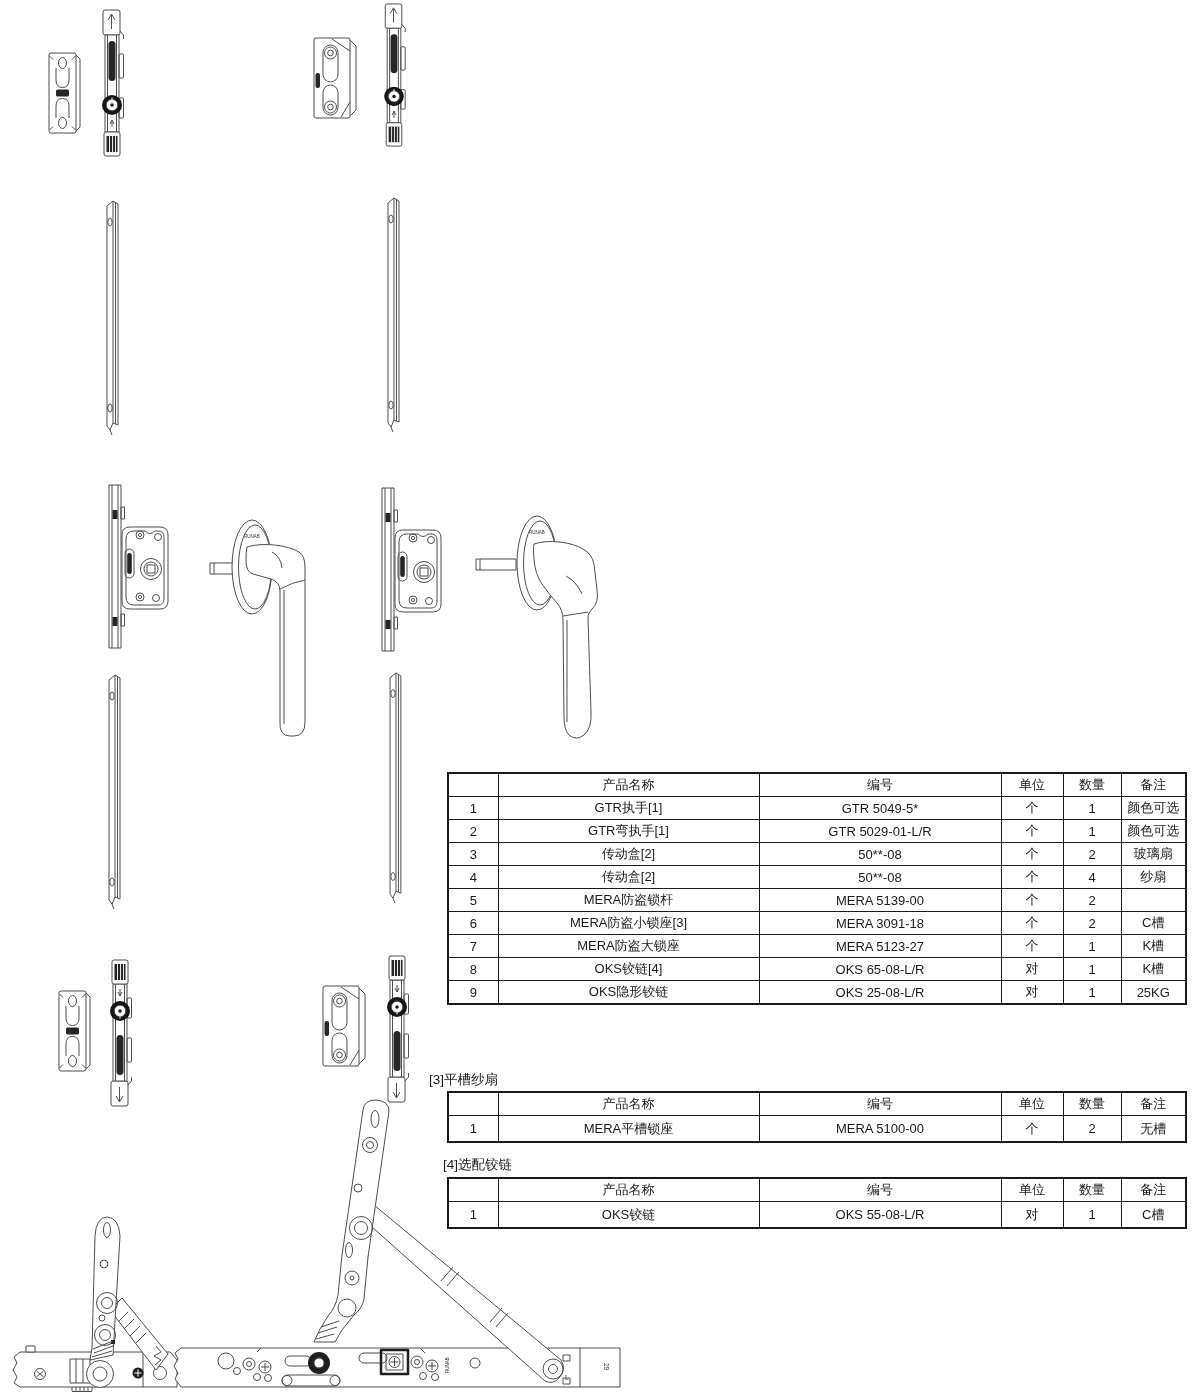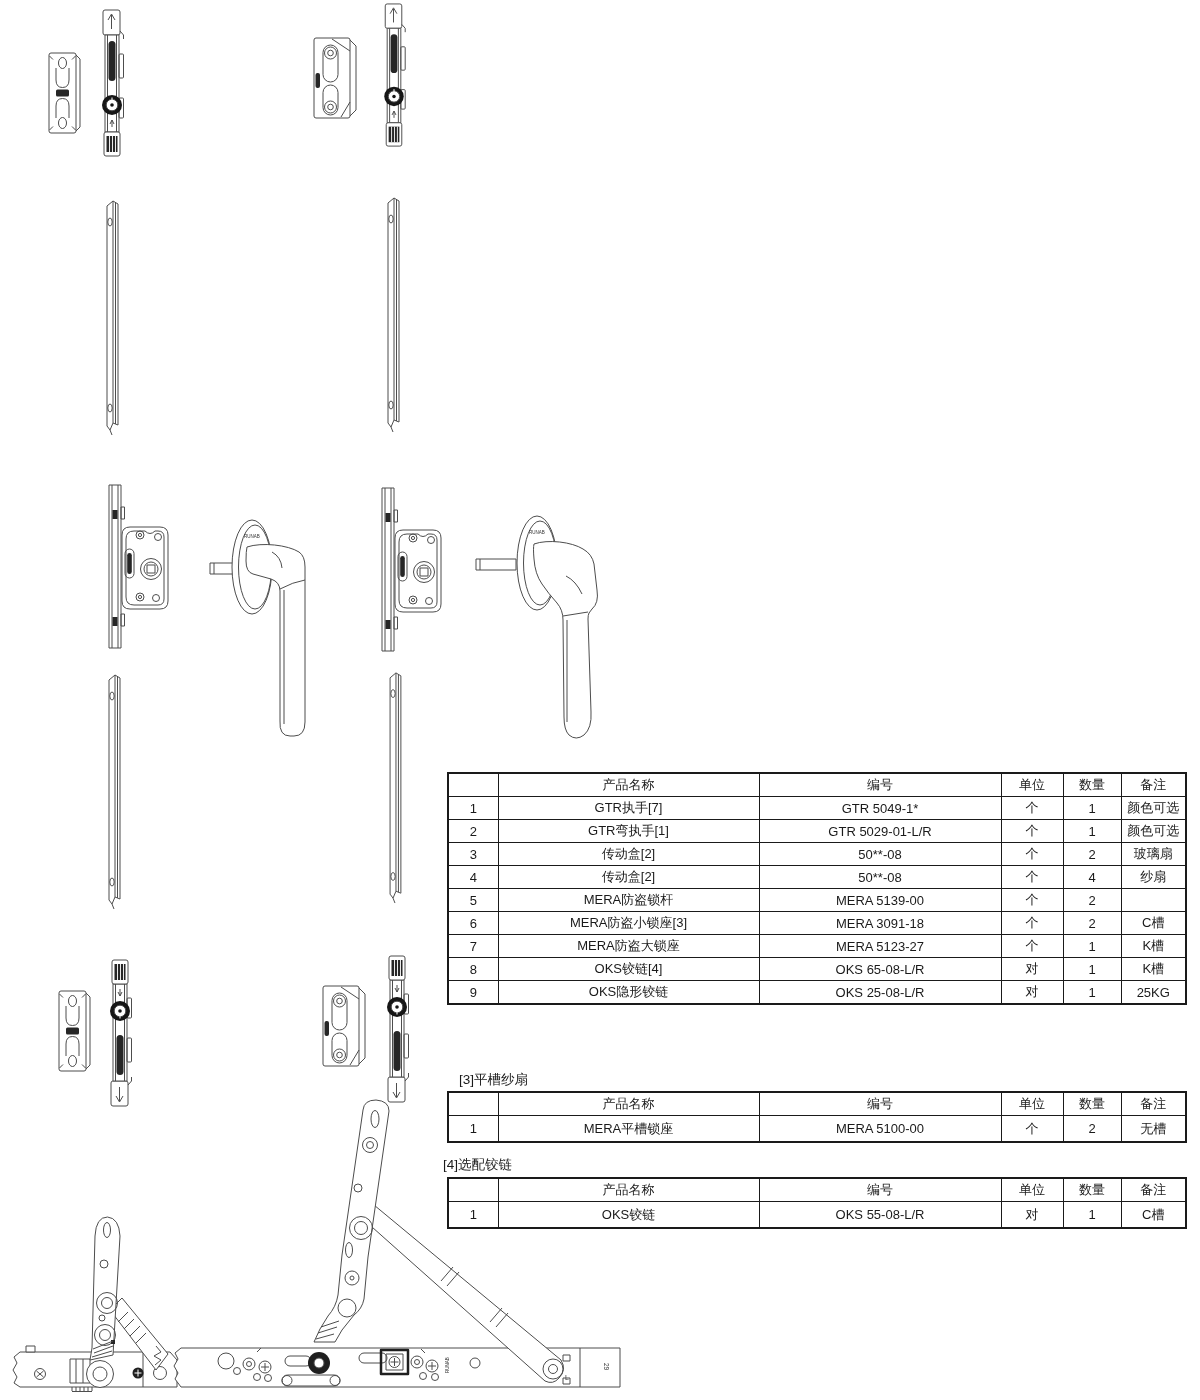--- a/index.html
+++ b/index.html
@@ -276,22 +276,22 @@
       <tr>
         <td></td>
         <td>产品名称</td>
         <td>编号</td>
         <td>单位</td>
         <td>数量</td>
         <td>备注</td>
       </tr>
       <tr class="data">
         <td>1</td>
-        <td>GTR执手[7]</td>
-        <td>GTR 5049-1*</td>
+        <td>GTR执手[1]</td>
+        <td>GTR 5049-5*</td>
         <td>个</td>
         <td>1</td>
         <td class="small">颜色可选</td>
       </tr>
       <tr class="data">
         <td>2</td>
         <td>GTR弯执手[1]</td>
         <td>GTR 5029-01-L/R</td>
         <td>个</td>
         <td>1</td>
@@ -350,21 +350,21 @@
         <td>OKS隐形铰链</td>
         <td>OKS 25-08-L/R</td>
         <td>对</td>
         <td>1</td>
         <td class="small">25KG</td>
       </tr>
     </tbody>
   </table>
 
 
-  <div class="sec-label" style="left:459px;top:1071px;">[3]平槽纱扇</div>
+  <div class="sec-label" style="left:429px;top:1071px;">[3]平槽纱扇</div>
   <table class="tbl sub" style="left:447px;top:1091px;width:738px;">
     <colgroup>
       <col style="width:50px">
         <col style="width:261px">
         <col style="width:242px">
       <col style="width:62px">
         <col style="width:58px">
         <col style="width:65px">
     </colgroup>
     <tbody>

